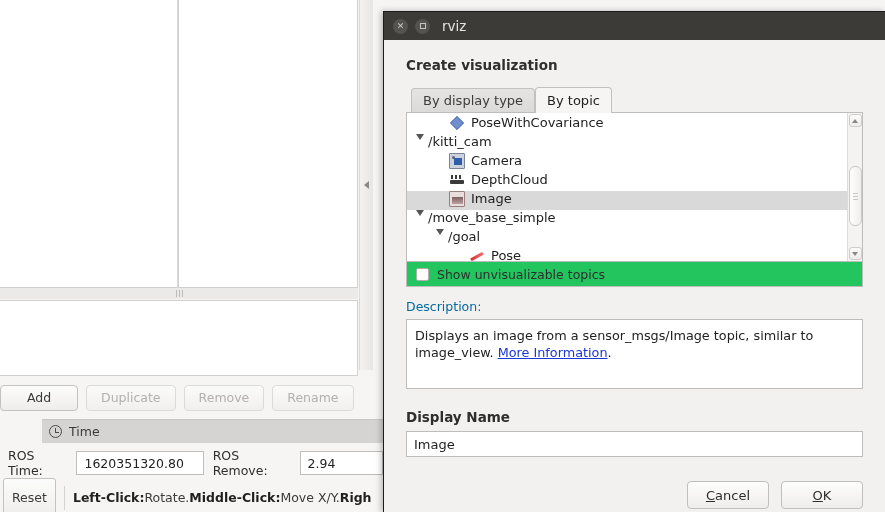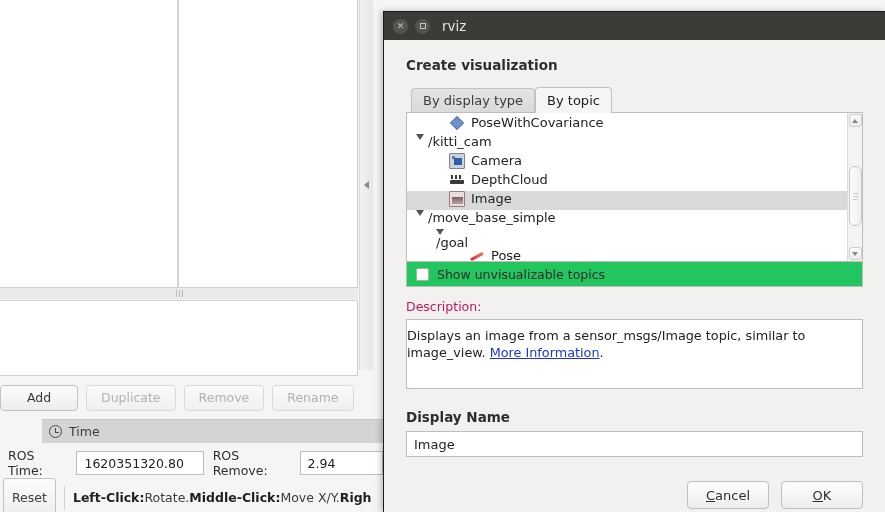--- a/index.html
+++ b/index.html
@@ -170,24 +170,24 @@
   .sb-thumb i { display:block; width: 5px; height: 1px; background: #cbc9c7; }
 
   
   .chk-row {
     height: 25px; border: 1px solid #bfbdbb; border-top: none; background: #22c55e;
     display: flex; align-items: center; gap: 8px; padding-left: 9px;
   }
   .chk-box { width: 13px; height: 13px; border: 1px solid #b0aeac; background: #fcfcfc; border-radius: 2px; flex:none; }
   .chk-label { font-size: 12.5px; color: #2e2e2e; }
 
-  .desc-label { font-size: 12.5px; color: #be185d; margin-top: 12px; }
+  .desc-label { font-size: 12.5px; color: #0369a1; margin-top: 12px; }
   .desc-box {
     margin-top: 5px; height: 70px; border: 1px solid #bfbdbb; background: #ffffff;
-    padding: 7px 0; font-size: 12.8px; color: #222; line-height: 17px;
+    padding: 7px 8px; font-size: 12.8px; color: #222; line-height: 17px;
   }
   .desc-box a { color: #1a36d6; text-decoration: underline; }
 
   .dn-label { font-size: 13.5px; font-weight: bold; color: #2e2e2e; margin-top: 20px; }
   .dn-input {
     margin-top: 6px; height: 26px; border: 1px solid #bfbdbb; background: #ffffff;
     display: flex; align-items: center; padding: 0 7px; font-size: 13px; color: #1f1f1f;
   }
 
   .dlg-buttons { display: flex; justify-content: flex-end; gap: 12px; margin-top: 24px; }
@@ -301,21 +301,21 @@
           <div class="trow sel" style="padding-left:42px;">
             <span class="ticon ico-image"></span>
             <span>Image</span>
           </div>
 
           <div class="trow" style="padding-left:9px;">
             <span class="twist"></span>
             <span>/move_base_simple</span>
           </div>
 
-          <div class="trow" style="padding-left:29px;flex-direction:column;">
+          <div class="trow" style="padding-left:29px;">
             <span class="twist"></span>
             <span>/goal</span>
           </div>
 
           <div class="trow" style="padding-left:62px;">
             <span class="ticon ico-pose"></span>
             <span>Pose</span>
           </div>
 
         </div>

